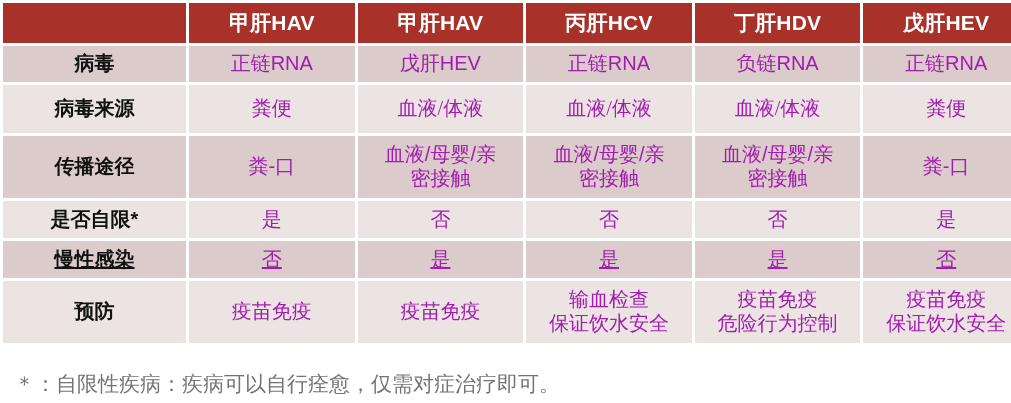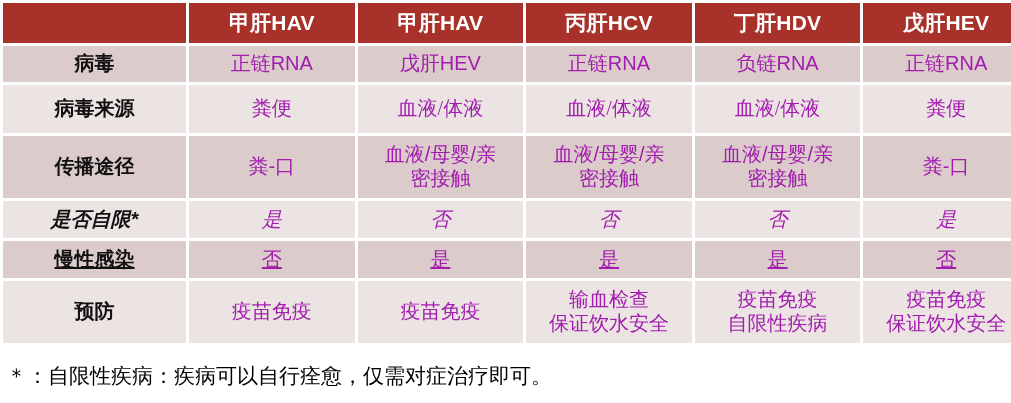--- a/index.html
+++ b/index.html
@@ -69,38 +69,38 @@
   tbody td.row-label {
     font-weight: bold;
     font-size: 20px;
     color: #111111;
   }
 
   
   tr.r-virus        td { height: 36px; }
   tr.r-source       td { height: 48px; font-family: Liberation Serif, serif; }
   tr.r-route        td { height: 62px; }
-  tr.r-selflimit    td { height: 37px; font-style: italic; }
+  tr.r-selflimit    td { height: 37px; }
   tr.r-chronic      td { height: 37px; text-decoration: underline; }
   tr.r-prevention   td { height: 62px; }
 
   .cell-lines {
     display: block;
   }
   .cell-lines .line {
     display: block;
     white-space: nowrap;
   }
 
   
   .footnote {
-    margin: 0;
+    margin: 8px;
     padding: 16px 0 0 6px;
     font-size: 21px;
-    color: #000000;
+    color: #737373;
     font-family: "Liberation Sans", "DejaVu Sans", sans-serif;
     white-space: nowrap;
   }
 </style>
 </head>
 <body>
 
 <div id="page">
 
   <table class="comparison-table">
@@ -288,21 +288,21 @@
           </td>
         <td>
             <span class="cell-lines">
               <span class="line">输血检查</span>
               <span class="line">保证饮水安全</span>
             </span>
           </td>
         <td>
             <span class="cell-lines">
               <span class="line">疫苗免疫</span>
-              <span class="line">自限性疾病</span>
+              <span class="line">危险行为控制</span>
             </span>
           </td>
         <td>
             <span class="cell-lines">
               <span class="line">疫苗免疫</span>
               <span class="line">保证饮水安全</span>
             </span>
           </td>
       </tr>
 

